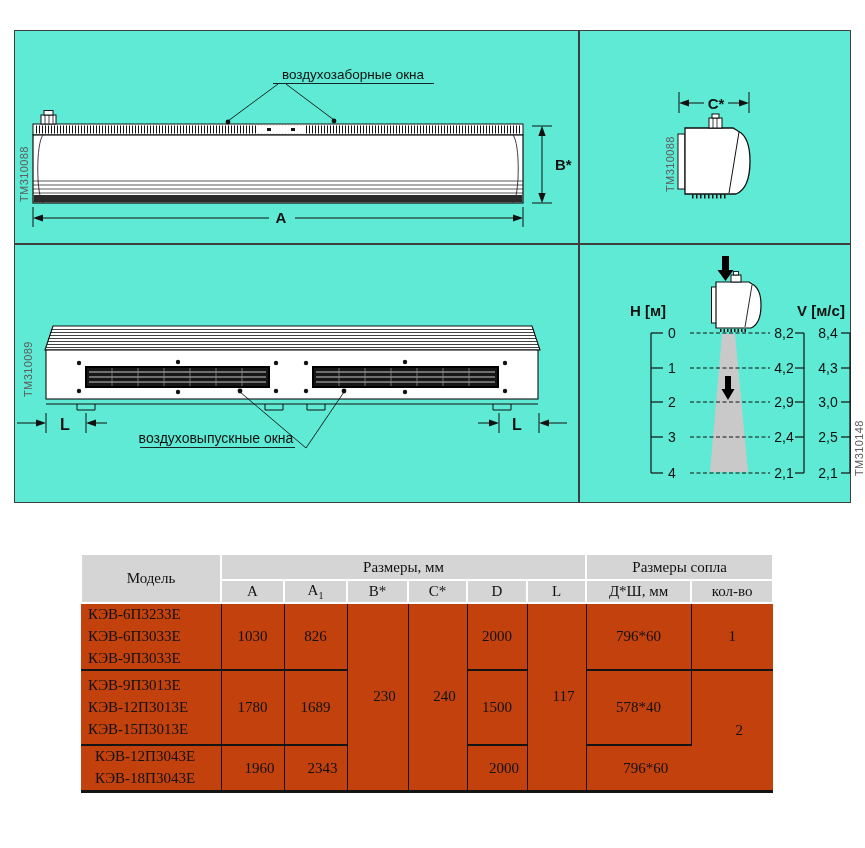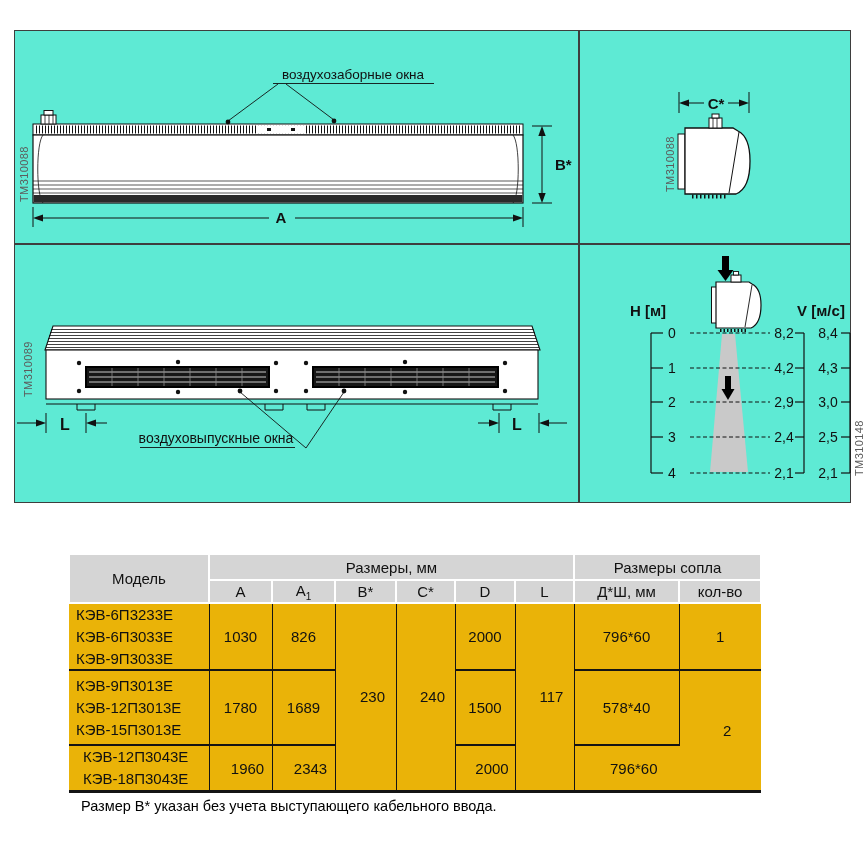--- a/index.html
+++ b/index.html
@@ -19,29 +19,29 @@
   .p-br{left:565px;top:214px;width:270px;height:257px;padding-left:28px;}
 
   svg text{font-family:"Liberation Sans",sans-serif;fill:#111;}
   .callout-t{font-size:13.5px;}
   .dim-t{font-size:15px;font-weight:bold;}
   .axis-t{font-size:15px;font-weight:bold;}
   .num-t{font-size:14px;}
   .idcode-t{font-size:11px;fill:#5c5c5c;letter-spacing:.4px;}
 
   
-  .dims-table{position:absolute;left:68px;top:553px;width:692px;
-              border-collapse:collapse;table-layout:fixed;font-size:15px;}
+  .dims-table{position:absolute;left:80px;top:553px;width:692px;
+              border-collapse:collapse;table-layout:fixed;font-size:15px;font-family:Liberation Serif, serif;}
   .dims-table th{background:#d5d5d5;border:2px solid #fff;font-weight:normal;
                  text-align:center;vertical-align:middle;padding:0;}
   .dims-table .hr1 th{height:24px;}
   .dims-table .hr2 th{height:21px;}
   .dims-table td{border-right:1px solid #141414;border-bottom:2px solid #141414;
                  border-top:none;border-left:none;
-                 text-align:center;vertical-align:middle;padding:0;background:#eab308;}
+                 text-align:center;vertical-align:middle;padding:0;background:#c2410c;}
   .dims-table td:last-child{border-right:none;}
   .dims-table tr.r1{height:67px;} .dims-table tr.r2{height:75px;} .dims-table tr.r3{height:46px;}
   .dims-table td.models{text-align:left;padding-left:7px;white-space:pre-line;line-height:1.45;}
   .dims-table tr.r3 td, .dims-table td.bb{border-bottom:3px solid #141414;padding-left:14px;}
   .dims-table sub{font-size:10px;}
 
   
   .notes{position:absolute;left:81px;top:797px;font-size:14.5px;line-height:1.28;color:#000;}
 </style>
 </head>
@@ -382,16 +382,15 @@
 КЭВ-18П3043Е</td>
       <td>1960</td>
       <td>2343</td>
       <td>2000</td>
       <td>796*60</td>
     </tr>
   </tbody>
     </table>
 
   <div class="notes">
-    <div>Размер B* указан без учета выступающего кабельного ввода.</div>
   </div>
 
 </div>
 
 </body></html>

